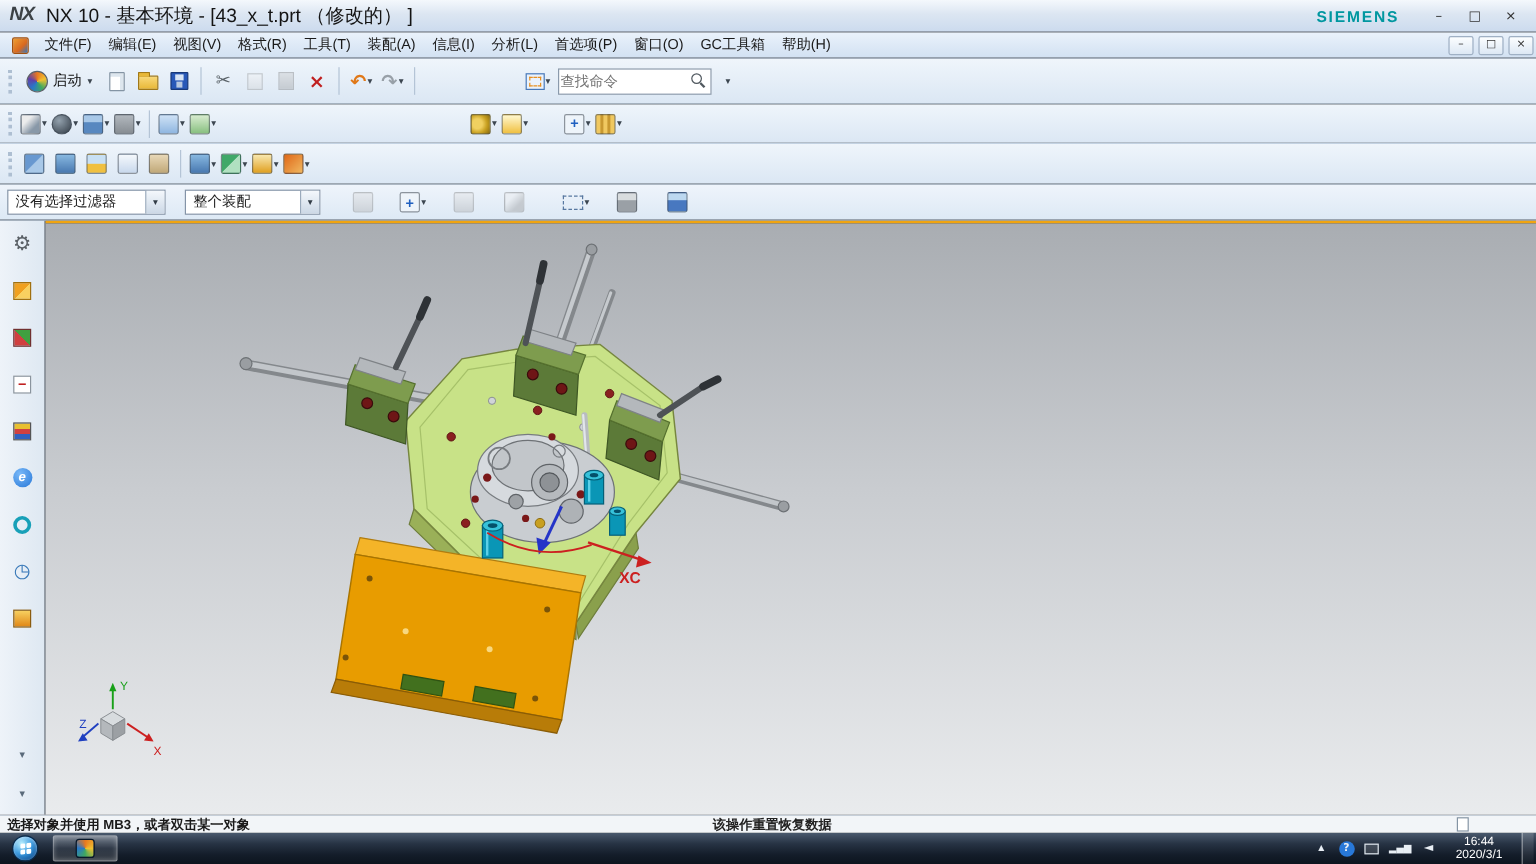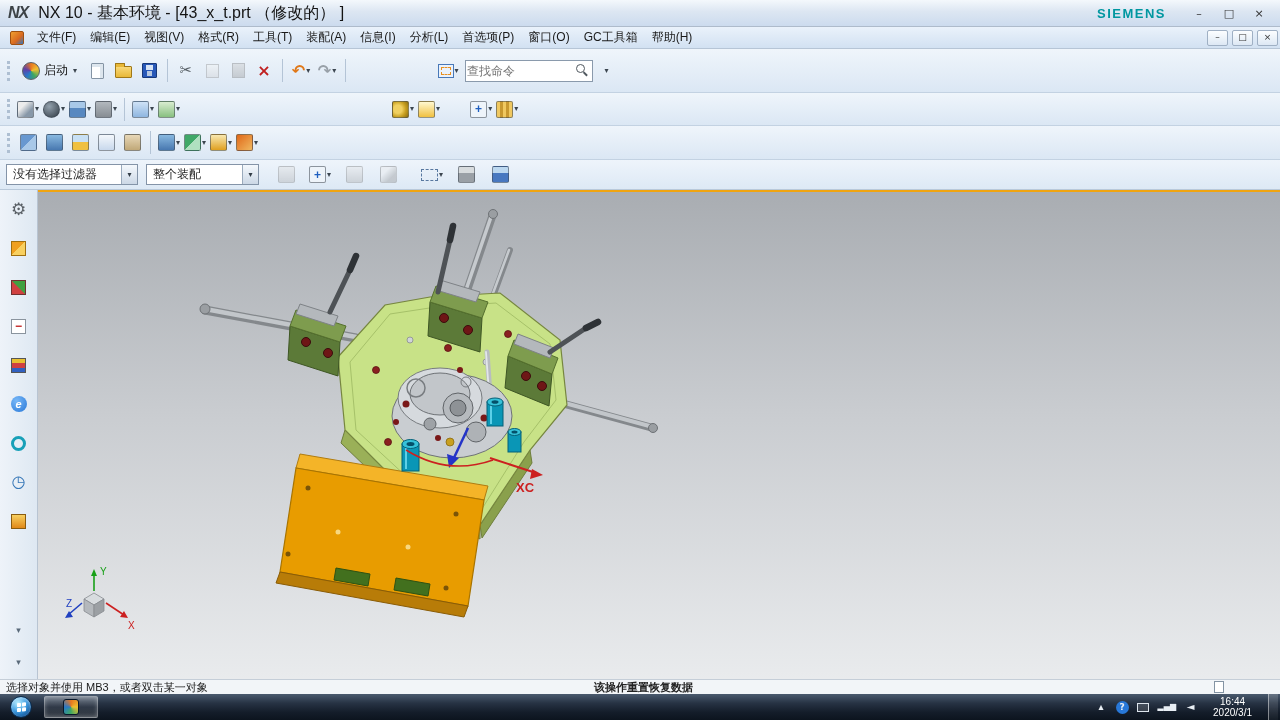--- a/index.html
+++ b/index.html
@@ -16,21 +16,21 @@
   .winbtn{width:26px;height:18px;display:flex;align-items:center;justify-content:center;color:#333;font-size:11px;margin-left:4px}
 
   
   .menubar{height:22px;background:linear-gradient(#eaf2fb,#d2e1f2);display:flex;align-items:center;padding-left:4px;border-bottom:1px solid #b6c5d6;flex:none}
   .app-ic{width:14px;height:14px;margin:0 6px;background:linear-gradient(135deg,#f0a030,#d86820 60%,#2878c8);border-radius:2px;border:1px solid #a05010;flex:none}
   .menu-item{padding:0 7px;height:100%;display:flex;align-items:center;color:#1a1a1a;white-space:nowrap}
   .menubar .winbtn{height:16px;width:21px;border:1px solid #9fb0c4;background:linear-gradient(#fcfeff,#dde8f4);font-size:9px;margin-left:2px;margin-right:2px;border-radius:2px}
 
   
   .toolrow{display:flex;align-items:center;background:linear-gradient(#eff5fb,#dbe7f4);border-bottom:1px solid #c3d2e2;padding-left:2px;flex:none}
-  .r1{height:44px}.r2{height:33px}.r3{height:34px}
+  .r1{height:38px}.r2{height:33px}.r3{height:34px}
   .grip{width:0;height:20px;border-left:3px dotted #aebfd2;margin:0 5px;flex:none}
   .sep{width:1px;height:23px;background:#b4c4d6;margin:0 5px;flex:none}
   .tbtn{display:flex;align-items:center;justify-content:center;min-width:26px;height:28px;border-radius:2px;padding:0 2px;flex:none}
   .r2 .tbtn,.r3 .tbtn{height:25px}
   .glyph{line-height:1;font-family:"DejaVu Sans",sans-serif}
   .caret{font-size:8px;color:#3c4650;margin-left:1px;line-height:1}
   .grayed{opacity:.4;filter:grayscale(1)}
   .start-btn{display:flex;align-items:center;gap:4px;padding:0 7px;height:28px}
   .swirl{width:18px;height:18px;border-radius:50%;background:conic-gradient(#e87820,#f0c030,#40a860,#2878c8,#6040a8,#e87820);border:1px solid #5a6066}
   .start-label{color:#101010}
@@ -70,21 +70,21 @@
   .c-a4{background:linear-gradient(#f4f8fc,#c8d8ec)}
   .c-a5{background:linear-gradient(#f8e8b0,#e0a020)}
   .c-a6{background:linear-gradient(135deg,#40a868 50%,#b0e0c0 50%)}
   .c-a7{background:linear-gradient(135deg,#e06818,#f0b860)}
   .c-tan{background:linear-gradient(#e8d8b8,#c0a878)}
   .c-cubegray{background:linear-gradient(180deg,#d8dcde 40%,#9aa0a6 40%)}
   .c-cubeblue{background:linear-gradient(180deg,#bcd8f0 40%,#4878c0 40%)}
   .i-dash{width:17px;height:12px;border:1.5px dashed #5878a0;flex:none}
 
   
-  .filterbar{height:30px;display:flex;align-items:center;background:linear-gradient(#eef4fb,#dde9f5);border-bottom:1px solid #b9c9da;padding-left:6px;gap:8px;flex:none}
+  .filterbar{height:30px;display:flex;align-items:center;background:linear-gradient(#eef4fb,#dde9f5);border-bottom:1px solid #b9c9da;padding-left:6px;gap:16px;flex:none}
   .combo{display:flex;align-items:center;height:21px;border:1px solid #8494a8;background:#fff}
   .combo.w1{width:132px}.combo.w2{width:113px}
   .combo-text{padding:0 6px;color:#1c1c1c;flex:1;white-space:nowrap;overflow:hidden}
   .combo-arrow{width:16px;height:100%;background:linear-gradient(#f4f8fc,#ccd8e6);border-left:1px solid #9aaabc;display:flex;align-items:center;justify-content:center;font-size:8px;color:#323c46}
 
   
   .main{flex:1;display:flex;min-height:0}
   .sidebar{width:38px;background:linear-gradient(90deg,#eef3f9,#dee8f2);border-right:1px solid #b8c4d2;display:flex;flex-direction:column;align-items:center;padding:8px 0 6px;gap:17px;flex:none}
   .side-ic{width:22px;height:22px;display:flex;align-items:center;justify-content:center;flex:none}
   .s-gear{font-size:17px;color:#5a6066}
@@ -103,21 +103,21 @@
   .model{position:absolute;inset:0;width:100%;height:100%}
   .watermark{position:absolute;left:528px;top:148px;display:flex;align-items:center;gap:9px;opacity:.95}
   .wm-text{display:flex;flex-direction:column}
   .wm-title{font-size:21px;font-weight:bold;color:#e87820;letter-spacing:2px;line-height:23px}
   .wm-sub{font-size:7px;color:#e8a468;letter-spacing:1px}
   .view-status{position:absolute;left:8px;bottom:8px;color:#ee9422;font-size:13px;white-space:nowrap}
   .triad{position:absolute;left:26px;bottom:48px}
 
   
   .statusbar{height:15px;background:#f2f5f8;border-top:1px solid #c5ced8;display:flex;align-items:center;position:relative;font-size:11px;color:#1a1a1a;flex:none}
-  .status-prompt{margin-left:6px;font-weight:normal;white-space:nowrap}
+  .status-prompt{margin-left:6px;font-weight:bold;white-space:nowrap}
   .status-msg{position:absolute;left:594px;font-weight:bold;color:#222;white-space:nowrap}
   .status-icon{position:absolute;right:56px;width:10px;height:12px;background:#fff;border:1px solid #8494a4}
 
   
   .taskbar{height:26px;background:linear-gradient(#4a5a6e,#273344 35%,#141d2a 70%,#0c141e);display:flex;align-items:center;flex:none}
   .orb{width:22px;height:22px;border-radius:50%;margin-left:10px;background:radial-gradient(circle at 35% 30%,#baf0ff,#3c9ae0 45%,#145a9e 75%,#0a3a6e);border:1px solid #0a2a4a;box-shadow:inset 0 1px 3px rgba(255,255,255,.6);display:flex;align-items:center;justify-content:center;flex:none}
   .orb-flag{width:4px;height:4px;background:#fff;box-shadow:5px 0 0 #fff,0 5px 0 #fff,5px 5px 0 #fff;transform:translate(-2px,-2px) skewY(-6deg);border-radius:1px}
   .task-btn{width:54px;height:22px;margin-left:12px;border:1px solid rgba(255,255,255,.35);border-radius:2px;background:linear-gradient(rgba(255,255,255,.30),rgba(255,255,255,.08) 50%,rgba(255,255,255,.18));display:flex;align-items:center;justify-content:center;box-shadow:inset 0 0 4px rgba(255,255,255,.3);flex:none}
   .task-ic{width:16px;height:16px;border-radius:3px;background:conic-gradient(#e87820,#f0c030,#40a860,#2878c8,#e87820);border:1px solid #08182a}
   .tray{margin-left:auto;height:100%;display:flex;align-items:center;gap:8px;padding-right:2px}

